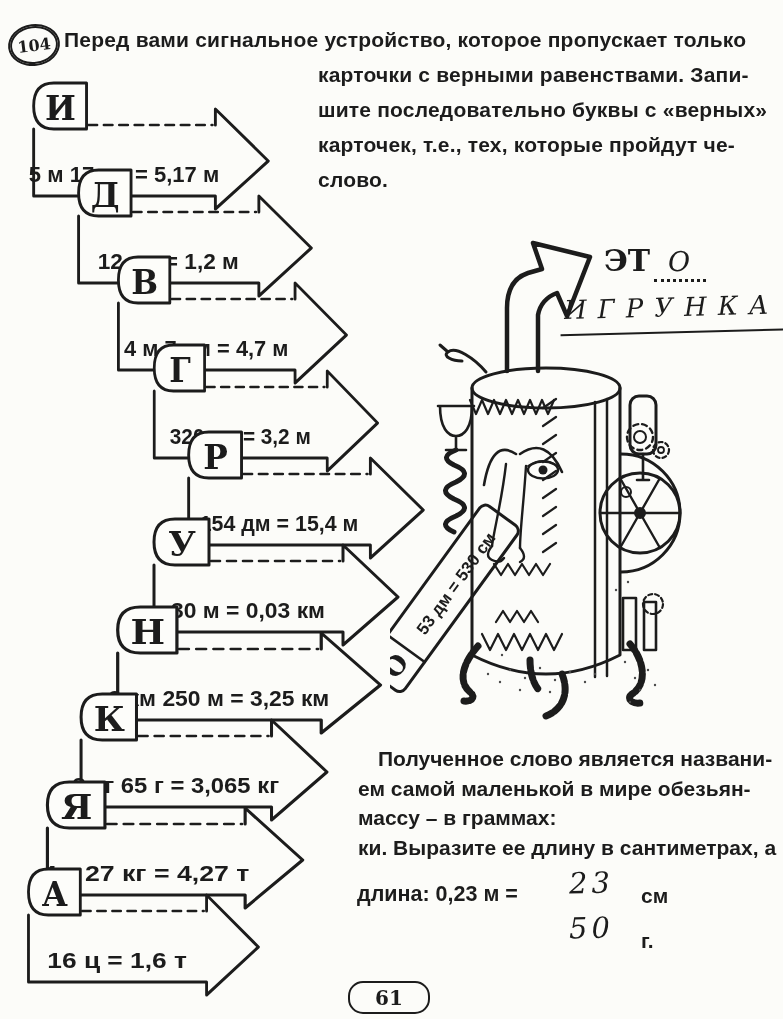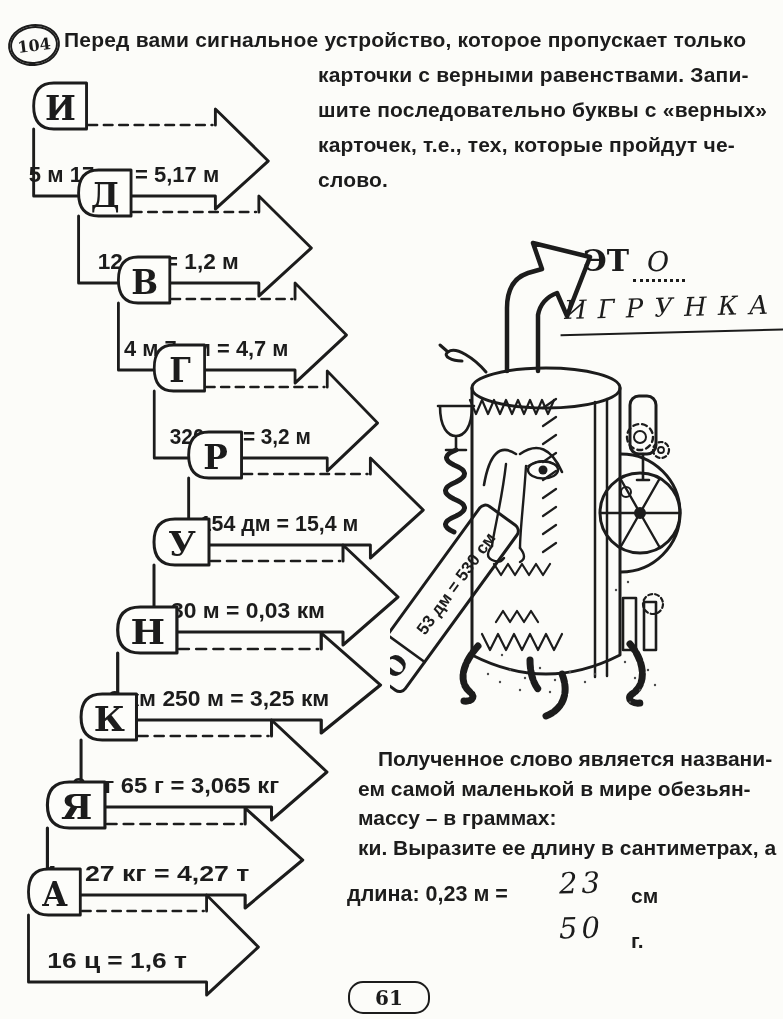--- a/index.html
+++ b/index.html
@@ -3,21 +3,21 @@
 <meta charset="utf-8">
 <style>
   html,body{margin:0;padding:0;background:#e8e8e4;}
   .page{
     position:relative; width:783px; height:1019px; margin:0 auto;
     background:#fcfcf9; color:#1c1c1c; overflow:hidden;
     font-family:"Liberation Sans", sans-serif;
   }
   .abs{position:absolute;}
   .print{font-weight:bold; font-size:21px; letter-spacing:.2px; line-height:35px; white-space:nowrap;}
-  .serif{font-family:"DejaVu Serif", serif; font-weight:bold;}
+  .serif{font-family:"DejaVu Serif", serif; font-weight:bold;margin-left:21px;}
   .hand{
     font-family:"DejaVu Serif", serif; font-style:italic; font-weight:normal;
     letter-spacing:2px; transform:rotate(-1.5deg); display:inline-block;
   }
   .task-badge{
     left:8px; top:24px; width:48px; height:38px;
     border:2.5px solid #1c1c1c; border-radius:50%;
     box-shadow:inset 0 0 0 2px #1c1c1c;
     display:flex; align-items:center; justify-content:center;
     font-family:"DejaVu Serif", serif; font-weight:bold; font-size:16px;
@@ -38,21 +38,21 @@
     vertical-align:baseline;
   }
   .eto .hand{font-size:27px;}
   .answer-word{
     left:560px; top:290px; font-size:26px; letter-spacing:11px;
     border-bottom:2.5px solid #1c1c1c; padding:2px 26px 9px 4px;
   }
   .followup{left:358px; top:744px; line-height:29.5px;}
   .followup div{white-space:nowrap; font-weight:bold; font-size:21px;}
   .followup div:first-child{text-indent:20px;}
-  .fill-row{position:absolute; left:347px; width:410px; height:44px;}
+  .fill-row{position:absolute; left:357px; width:410px; height:44px;}
   .fill-row .lbl{position:absolute; left:0; top:10px; font-weight:bold; font-size:21.5px; white-space:nowrap;}
   .fill-row .ans{position:absolute; left:212px; top:-6px; font-size:29px; letter-spacing:4px;}
   .fill-row .unit{position:absolute; left:284px; top:12px; font-weight:bold; font-size:21px;}
   .page-badge{
     left:348px; top:981px; width:78px; height:29px;
     border:2.5px solid #1c1c1c; border-radius:15px;
     display:flex; align-items:center; justify-content:center;
     font-family:"DejaVu Serif", serif; font-weight:bold; font-size:20px;
   }
 </style>

